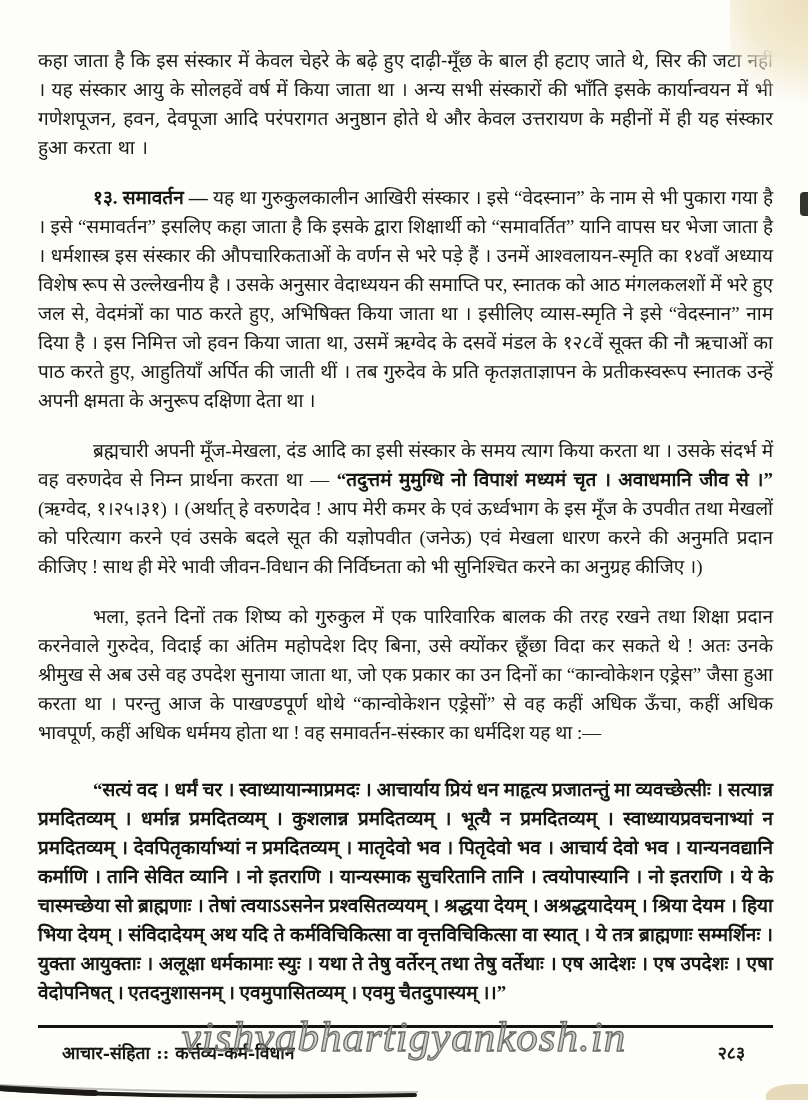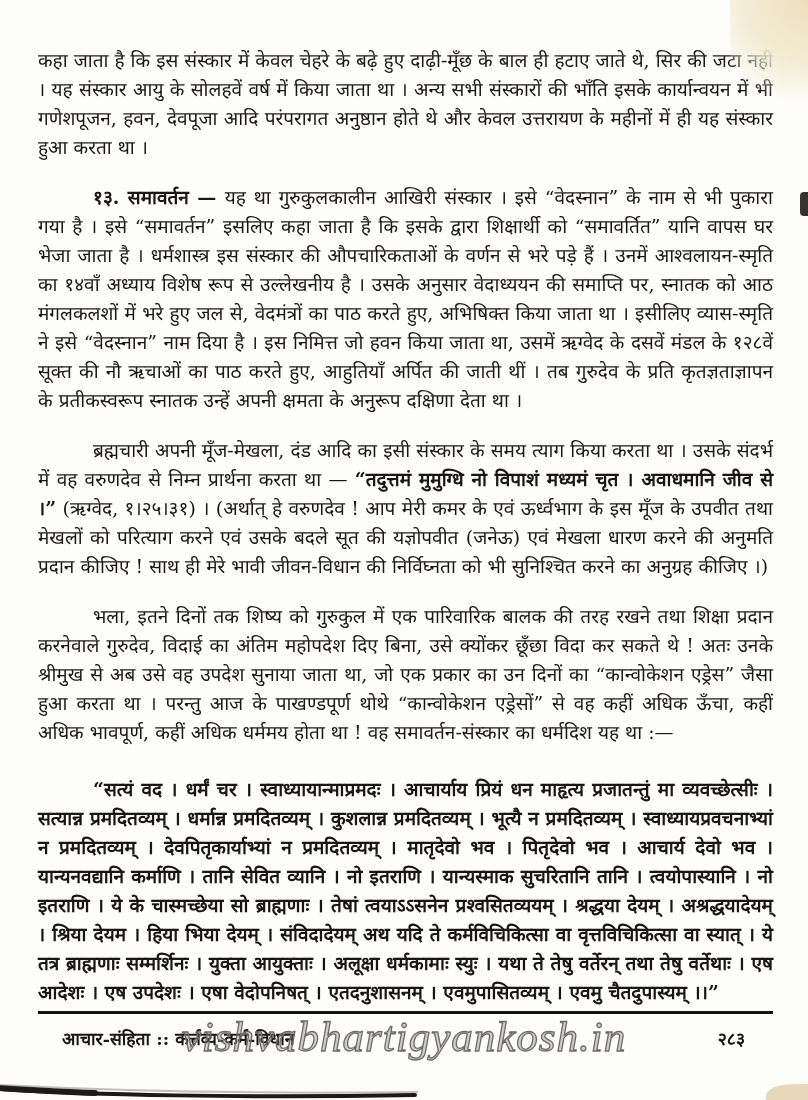--- a/index.html
+++ b/index.html
@@ -17,22 +17,22 @@
     left:38px;top:46px;
     width:735px;
   }
   .text-column p{
     margin:0 0 21px 0;
     font-size:19px;
     line-height:29px;
     text-align:justify;
     text-justify:inter-word;
   }
-  .text-column p.indent{text-indent:55px;}
-  .text-column p.quote-block{margin-top:28px;margin-bottom:4px;}
+  .text-column p.indent{text-indent:55px;font-family:Liberation Serif, serif;}
+  .text-column p.quote-block{margin-top:28px;margin-bottom:18px;}
   .text-column p.pre-quote{margin-bottom:0;}
   .b{font-weight:bold;}
   .citation{
     text-align:center;
     font-size:16.5px;
     margin:6px 0 12px 0 !important;
     text-indent:0 !important;
   }
   .footer-rule{
     height:3px;

